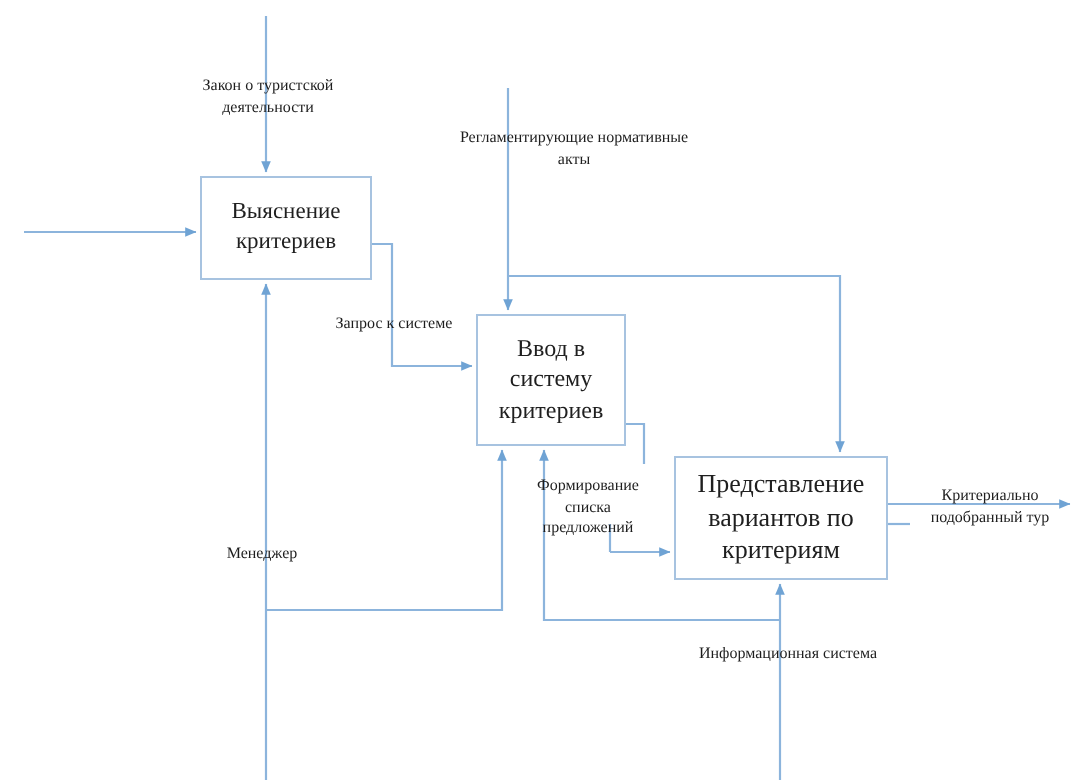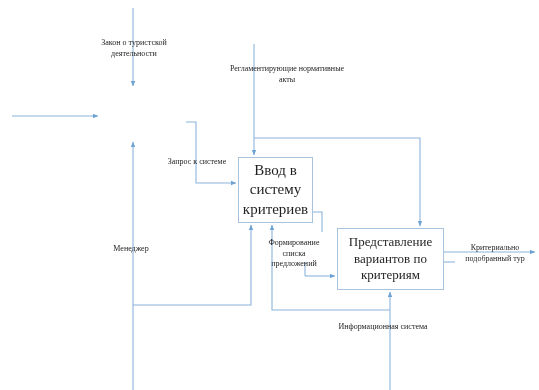--- a/index.html
+++ b/index.html
@@ -38,40 +38,40 @@
     text-align: center;
     line-height: 1.28;
     color: #1f1f1f;
     z-index: 3;
   }
   .node .node-label {
     display: block;
     padding: 0 3px;
   }
   #node-1 { left: 100px; top: 88px;  width: 86px;  height: 52px; font-size: 11.5px; }
-  #node-2 { left: 238px; top: 157px; width: 75px;  height: 66px; font-size: 15px; }
+  #node-2 { left: 238px; top: 157px; width: 75px;  height: 66px; font-size: 12px; }
   #node-3 { left: 337px; top: 228px; width: 107px; height: 62px; font-size: 13px; }
 
   .wire-label {
     position: absolute;
     text-align: center;
     font-size: 8px;
     line-height: 1.32;
     color: #1d1d1d;
     background: transparent;
     z-index: 4;
     white-space: pre-line;
   }
   #lbl-law       { left: 92px;  top: 38px;  width: 84px; }
   #lbl-norm      { left: 224px; top: 64px;  width: 126px; text-align: center; }
   #lbl-request   { left: 0px;   top: 109px; width: 100px; font-size: 8.5px;}
   #lbl-query     { left: 152px; top: 157px; width: 90px; }
-  #lbl-manager   { left: 92px;  top: 244px; width: 78px; }
+  #lbl-manager   { left: 92px;  top: 272px; width: 78px; }
   #lbl-forming   { left: 260px; top: 238px; width: 68px; }
-  #lbl-infosys   { left: 325px; top: 322px; width: 116px; }
+  #lbl-infosys   { left: 336px; top: 322px; width: 116px; }
   #lbl-result    { left: 452px; top: 243px; width: 86px; }
 </style>
 </head>
 <body>
 
 <div id="canvas">
 
   <svg class="wires" viewBox="0 0 539 390" xmlns="http://www.w3.org/2000/svg">
     <defs>
       <marker id="ah" markerWidth="7" markerHeight="7" refX="5.4" refY="3" orient="auto" markerUnits="userSpaceOnUse">
@@ -102,20 +102,23 @@
       <path d="M305,276 L305,262"></path>
 
       <path d="M444,262 L455,262"></path>
 
       <path d="M444,252 L535,252" marker-end="url(#ah)"></path>
 
       <path d="M313,212 L322,212 L322,232"></path>
     </g>
   </svg>
 
+  <div class="node" id="node-1">
+    <span class="node-label">Выяснение критериев</span>
+  </div>
 
   <div class="node" id="node-2">
     <span class="node-label">Ввод в систему критериев</span>
   </div>
 
   <div class="node" id="node-3">
     <span class="node-label">Представление вариантов по критериям</span>
   </div>
 
   <div class="wire-label" id="lbl-law">Закон о туристской деятельности</div>

